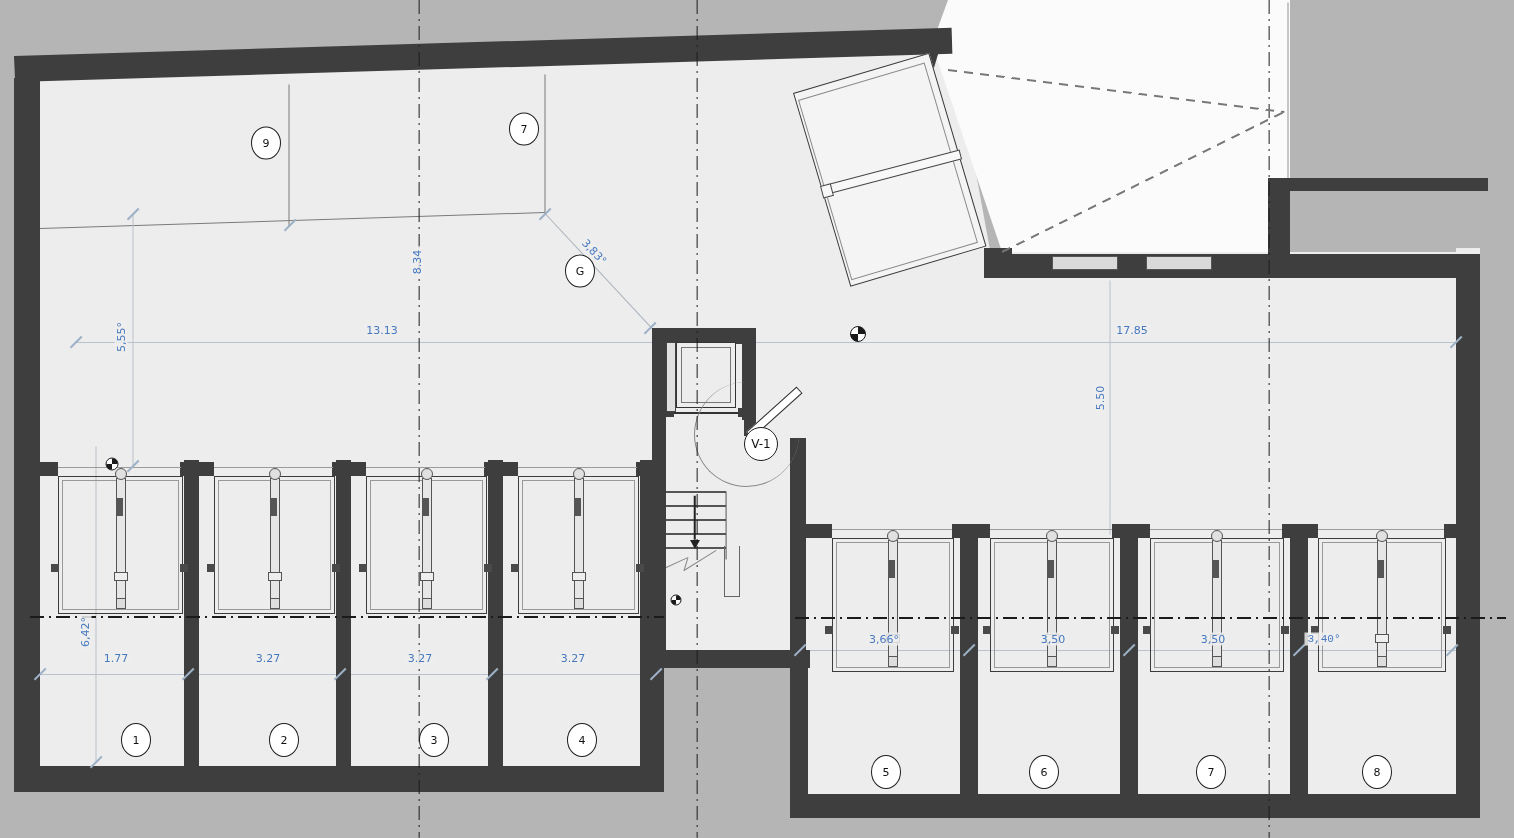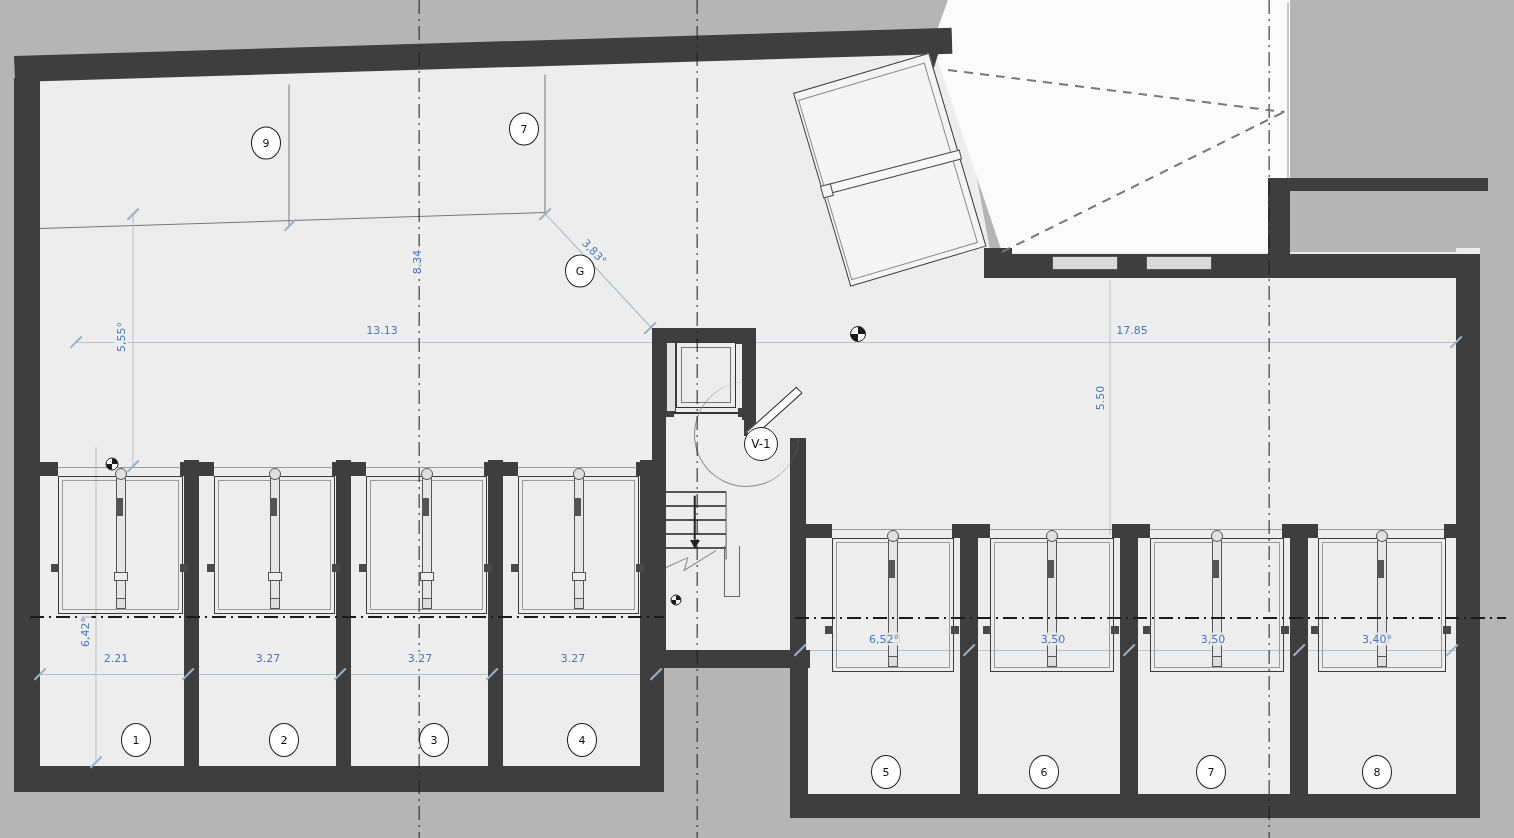--- a/index.html
+++ b/index.html
@@ -221,28 +221,28 @@
     <div class="abs tick" style="left: 650px; top: 328px; width: 16px; height: 1.6px; transform: translate(-50%, -50%) rotate(-45deg);"></div>
     <div class="abs bench" style="left: 858px; top: 334px; width: 14px; height: 14px; transform: translate(-50%, -50%);"></div>
     <div class="abs bench" style="left: 112px; top: 464px; width: 11px; height: 11px; transform: translate(-50%, -50%);"></div>
     <div class="abs bench" style="left: 676px; top: 600px; width: 9px; height: 9px; transform: translate(-50%, -50%);"></div>
     <div class="abs dim" style="left: 382px; top: 330px; transform: translate(-50%, -50%) rotate(0deg);">13.13</div>
     <div class="abs dim" style="left: 1132px; top: 330px; transform: translate(-50%, -50%) rotate(0deg);">17.85</div>
     <div class="abs dim" style="left: 121px; top: 337px; transform: translate(-50%, -50%) rotate(-90deg);">5,55°</div>
     <div class="abs dim" style="left: 417px; top: 262px; transform: translate(-50%, -50%) rotate(-90deg);">8.34</div>
     <div class="abs dim" style="left: 1100px; top: 398px; transform: translate(-50%, -50%) rotate(-90deg);">5.50</div>
     <div class="abs dim" style="left: 85px; top: 632px; transform: translate(-50%, -50%) rotate(-90deg);">6,42°</div>
-    <div class="abs dim" style="left: 116px; top: 658px; transform: translate(-50%, -50%) rotate(0deg);">2.21</div>
+    <div class="abs dim" style="left: 116px; top: 658px; transform: translate(-50%, -50%) rotate(0deg);">1.77</div>
     <div class="abs dim" style="left: 268px; top: 658px; transform: translate(-50%, -50%) rotate(0deg);">3.27</div>
     <div class="abs dim" style="left: 420px; top: 658px; transform: translate(-50%, -50%) rotate(0deg);">3.27</div>
     <div class="abs dim" style="left: 573px; top: 658px; transform: translate(-50%, -50%) rotate(0deg);">3.27</div>
-    <div class="abs dim" style="left: 884px; top: 639px; transform: translate(-50%, -50%) rotate(0deg);">6,52°</div>
+    <div class="abs dim" style="left: 884px; top: 639px; transform: translate(-50%, -50%) rotate(0deg);">3,66°</div>
     <div class="abs dim" style="left: 1053px; top: 639px; transform: translate(-50%, -50%) rotate(0deg);">3,50</div>
     <div class="abs dim" style="left: 1213px; top: 639px; transform: translate(-50%, -50%) rotate(0deg);">3,50</div>
-    <div class="abs dim" style="left: 1377px; top: 639px; transform: translate(-50%, -50%) rotate(0deg);">3,40°</div>
+    <div class="abs dim" style="left: 1324px; top: 639px; transform: translate(-50%, -50%) rotate(0deg); font-family: Liberation Mono, monospace;">3,40°</div>
     <div class="abs dim" style="left: 594px; top: 252px; transform: translate(-50%, -50%) rotate(47deg);">3,83°</div>
     <div class="abs bubble" style="left: 266px; top: 143px; width: 28px; height: 31px; transform: translate(-50%, -50%);">9</div>
     <div class="abs bubble" style="left: 524px; top: 129px; width: 28px; height: 31px; transform: translate(-50%, -50%);">7</div>
     <div class="abs bubble" style="left: 580px; top: 271px; width: 28px; height: 31px; transform: translate(-50%, -50%);">G</div>
     <div class="abs bubble" style="left: 761px; top: 444px; width: 32px; height: 32px; transform: translate(-50%, -50%); font-size: 12px;">V-1</div>
     <div class="abs bubble" style="left: 136px; top: 740px; width: 28px; height: 32px; transform: translate(-50%, -50%);">1</div>
     <div class="abs bubble" style="left: 284px; top: 740px; width: 28px; height: 32px; transform: translate(-50%, -50%);">2</div>
     <div class="abs bubble" style="left: 434px; top: 740px; width: 28px; height: 32px; transform: translate(-50%, -50%);">3</div>
     <div class="abs bubble" style="left: 582px; top: 740px; width: 28px; height: 32px; transform: translate(-50%, -50%);">4</div>
     <div class="abs bubble" style="left: 886px; top: 772px; width: 28px; height: 32px; transform: translate(-50%, -50%);">5</div>

